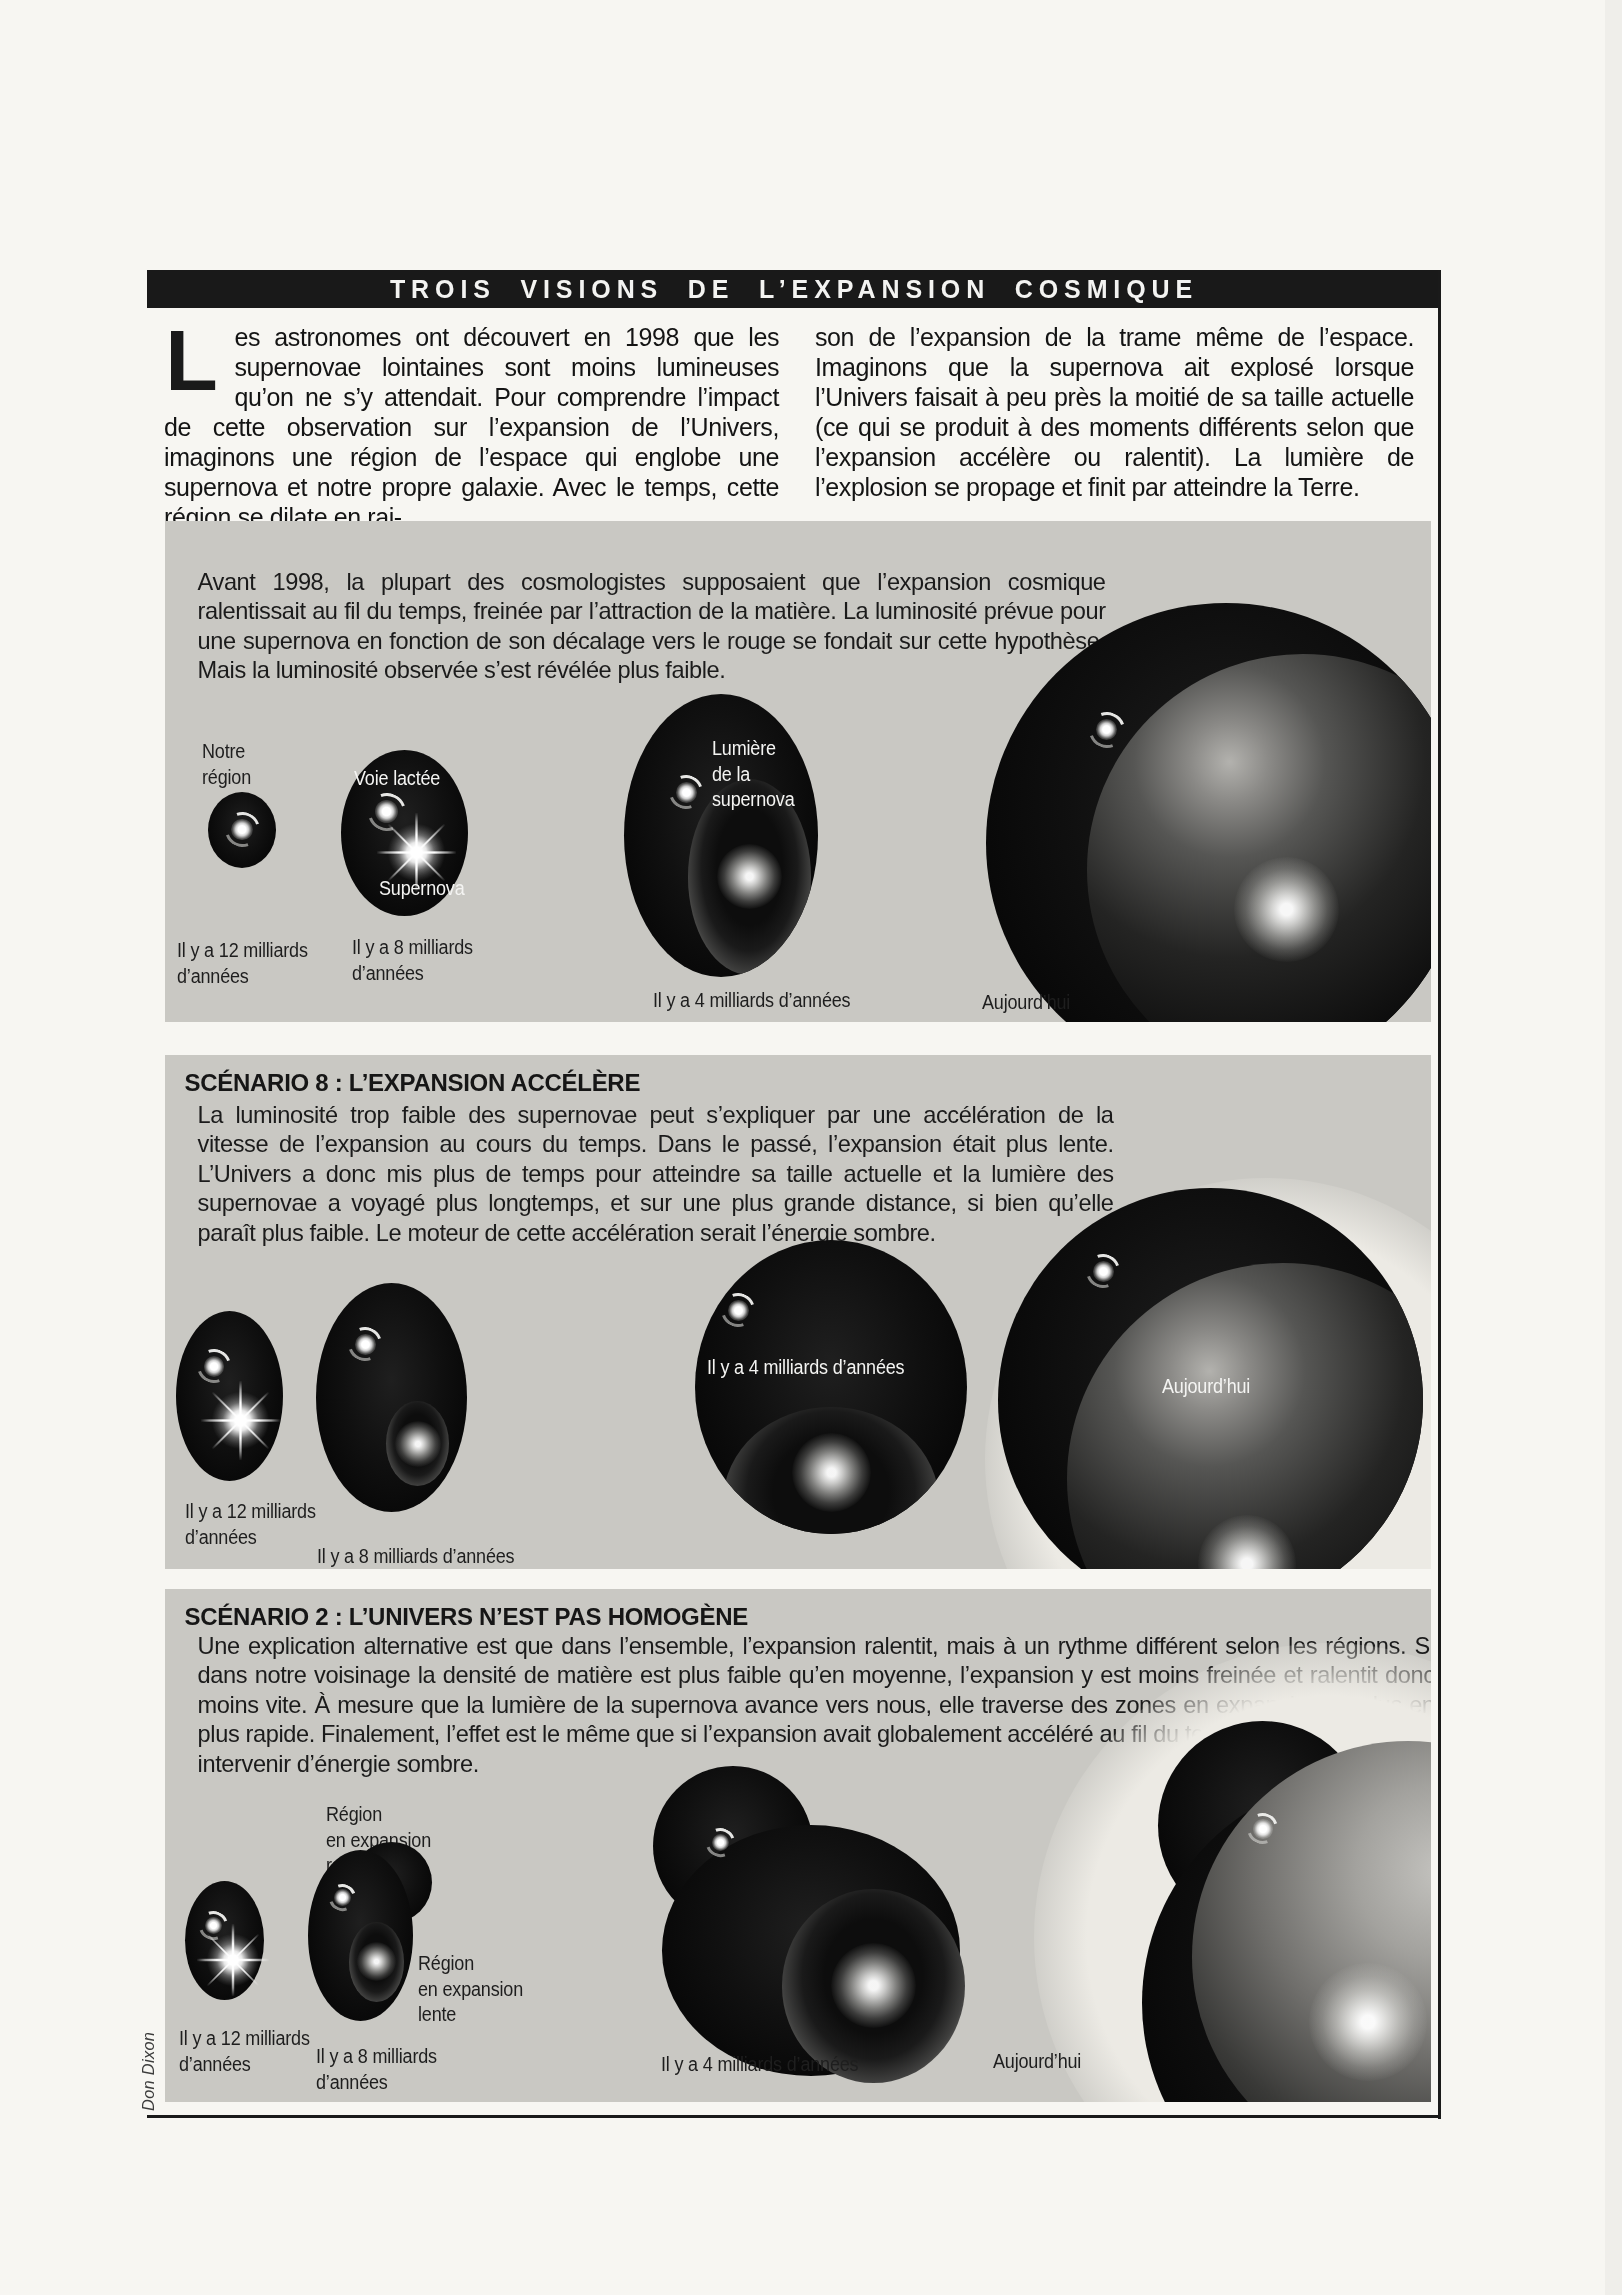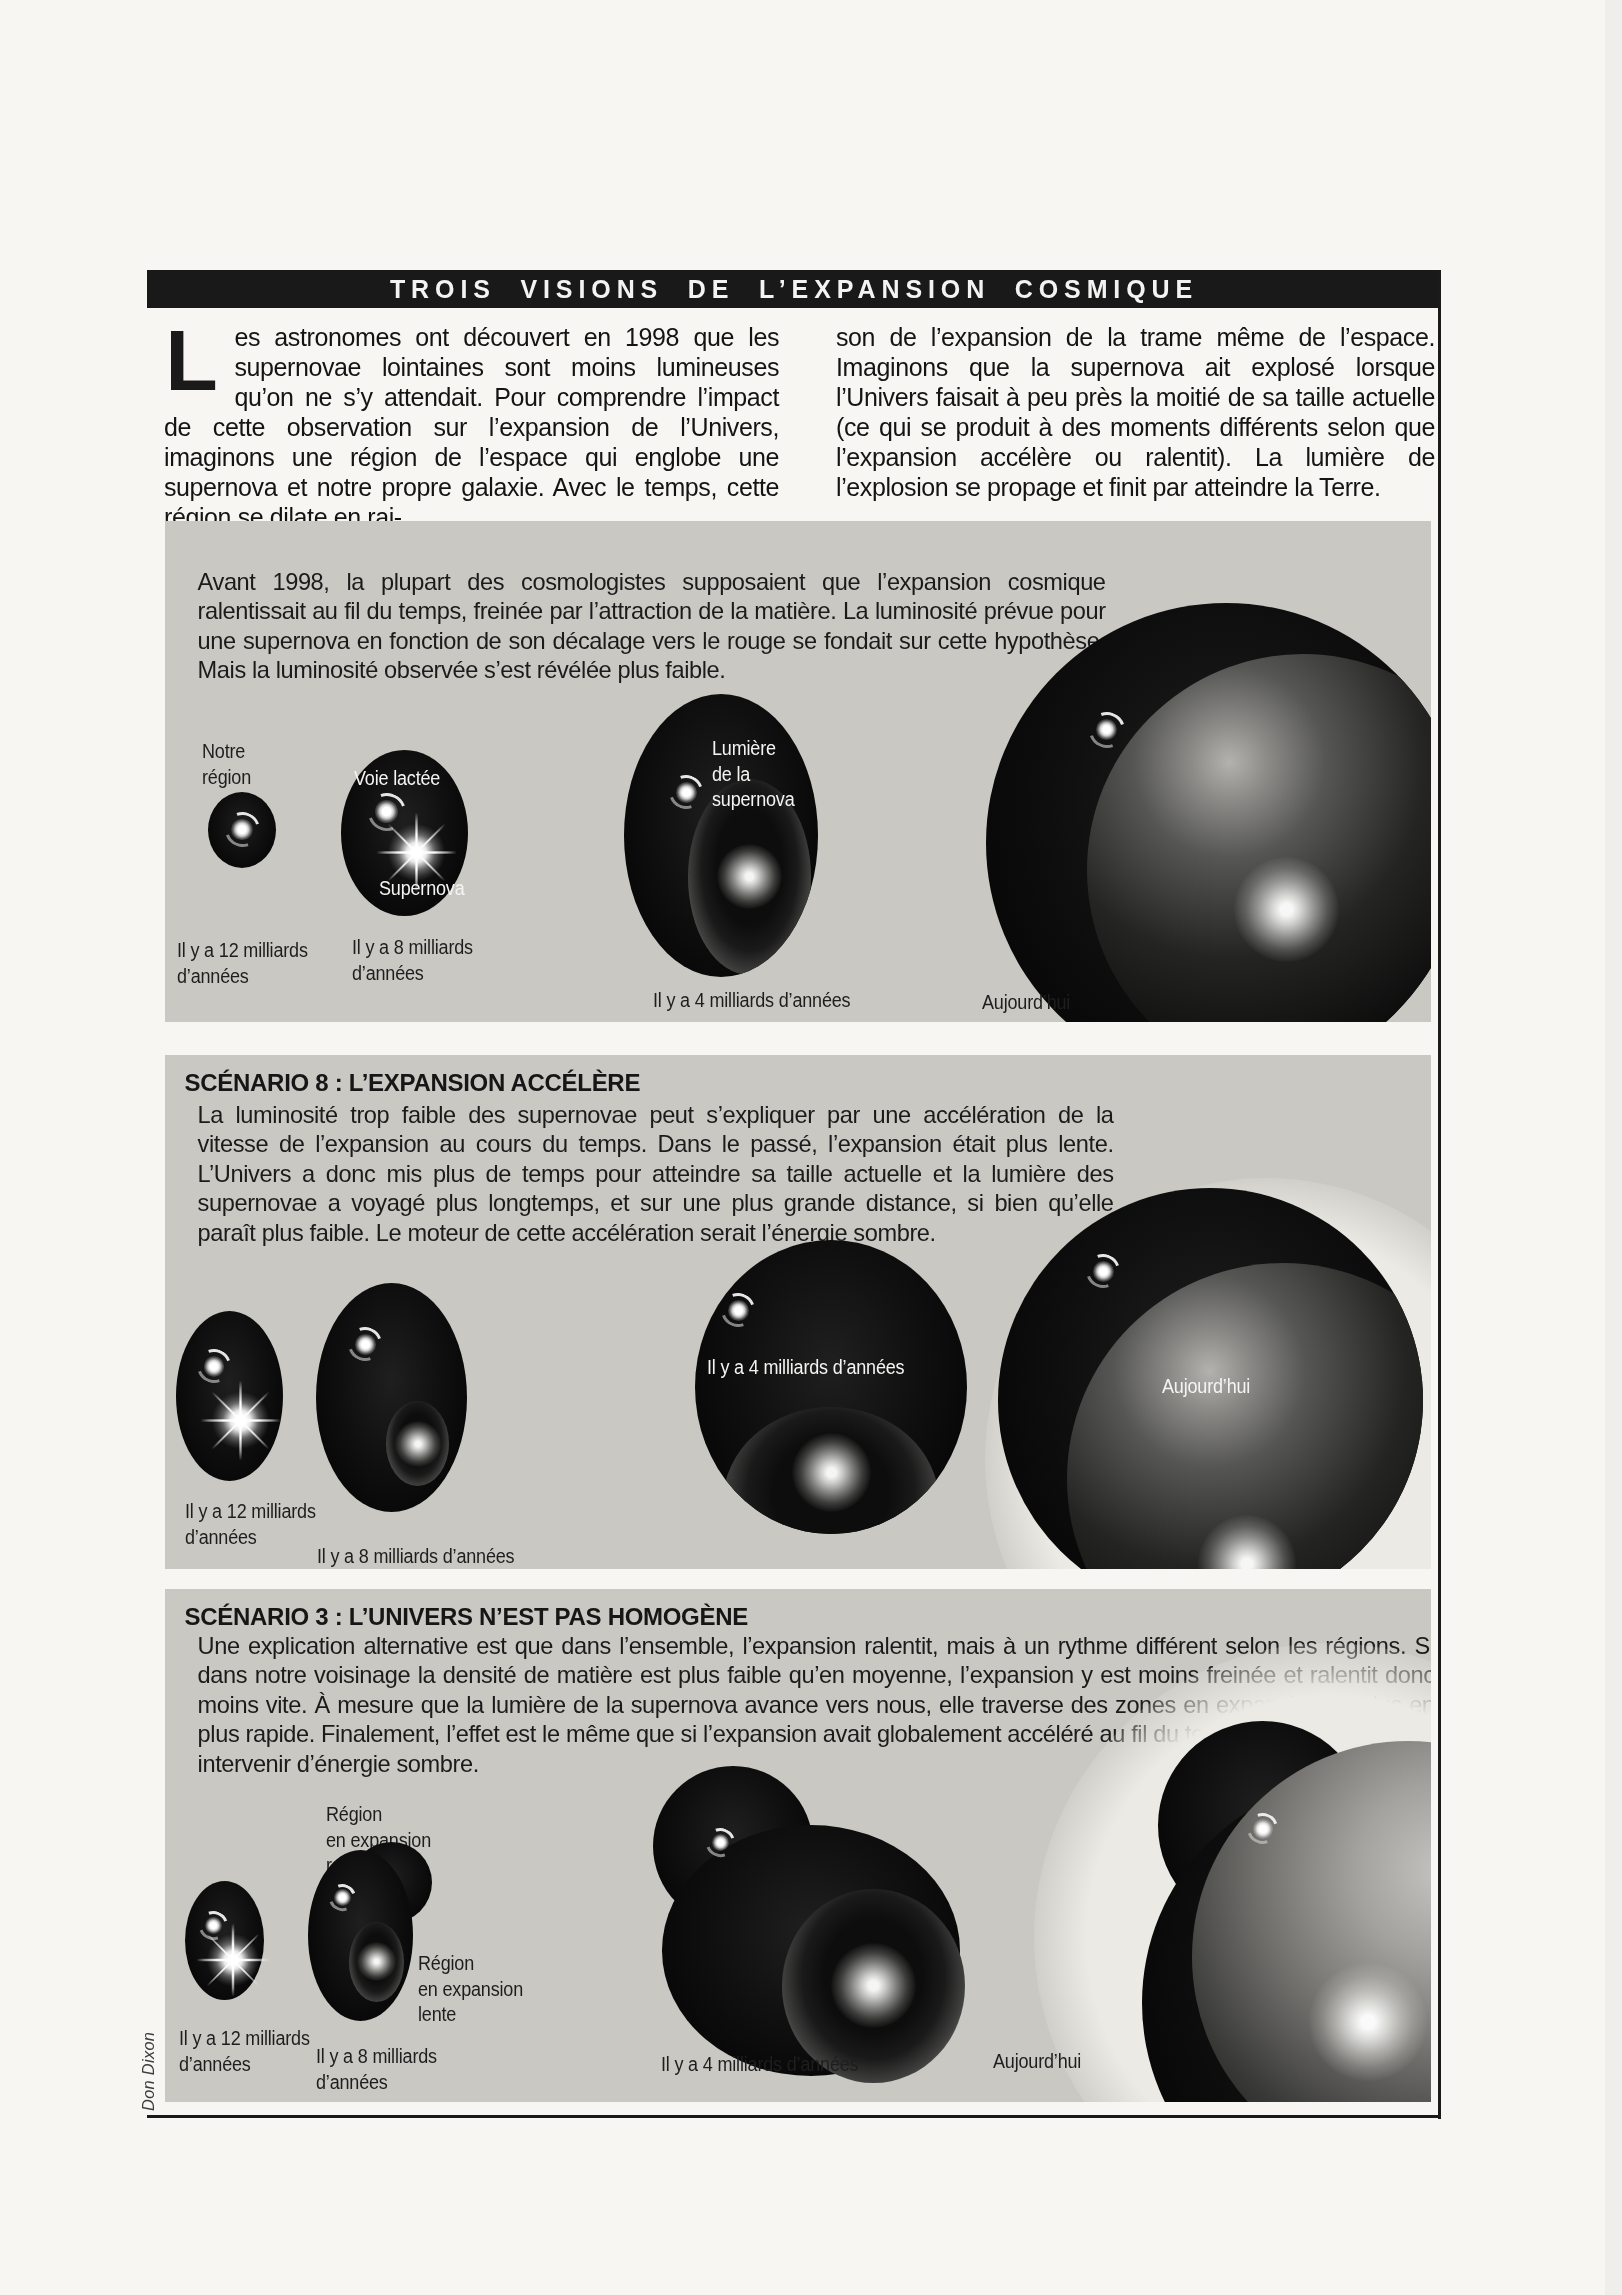--- a/index.html
+++ b/index.html
@@ -68,21 +68,21 @@
 
   <div class="bar">
     <span class="bar-title">TROIS VISIONS DE L’EXPANSION COSMIQUE</span>
   </div>
   <div class="vrule"></div>
   <div class="hrule"></div>
 
   <div class="introcol" style="left:164px;width:615px;">
     <span class="dropcap">L</span><span>es astronomes ont découvert en 1998 que les supernovae lointaines sont moins lumineuses qu’on ne s’y attendait. Pour comprendre l’impact de cette observation sur l’expansion de l’Univers, imaginons une région de l’espace qui englobe une supernova et notre propre galaxie. Avec le temps, cette région se dilate en rai-</span>
   </div>
-  <div class="introcol" style="left:836px;width:599px;">
+  <div class="introcol" style="left:815px;width:599px;">
     <span>son de l’expansion de la trame même de l’espace. Imaginons que la supernova ait explosé lorsque l’Univers faisait à peu près la moitié de sa taille actuelle (ce qui se produit à des moments différents selon que l’expansion accélère ou ralentit). La lumière de l’explosion se propage et finit par atteindre la Terre.</span>
   </div>
 
   <div class="panel" style="top:521px;height:501px;">
     <div class="panel-body" style="top:47px;width:908px;">Avant 1998, la plupart des cosmologistes supposaient que l’expansion cosmique ralentissait au fil du temps, freinée par l’attraction de la matière. La luminosité prévue pour une supernova en fonction de son décalage vers le rouge se fondait sur cette hypothèse. Mais la luminosité observée s’est révélée plus faible.</div>
 
     <div class="lbl" style="left:37px;top:218px;">Notre
 région</div>
 
     <div class="region" style="left:43px;top:271px;width:68px;height:76px;">
@@ -149,21 +149,21 @@
 
     <div class="region clip" style="left:833px;top:133px;width:425px;height:425px;">
       <span class="bigsphere" style="left:69px;top:75px;width:432px;height:432px;"></span>
       <span class="galaxy" style="left:87px;top:65px;width:37px;height:37px;"></span>
       <span class="lbl w" style="left:164px;top:186px;">Aujourd’hui</span>
       <span class="remnant" style="left:200px;top:327px;width:98px;height:98px;"></span>
     </div>
   </div>
 
   <div class="panel" style="top:1589px;height:513px;">
-    <div class="panel-heading">SCÉNARIO 3 : L’UNIVERS N’EST PAS HOMOGÈNE</div>
+    <div class="panel-heading">SCÉNARIO 2 : L’UNIVERS N’EST PAS HOMOGÈNE</div>
     <div class="panel-body" style="top:43px;width:1237px;">Une explication alternative est que dans l’ensemble, l’expansion ralentit, mais à un rythme différent selon les régions. Si dans notre voisinage la densité de matière est plus faible qu’en moyenne, l’expansion y est moins freinée et ralentit donc moins vite. À mesure que la lumière de la supernova avance vers nous, elle traverse des zones en expansion de plus en plus rapide. Finalement, l’effet est le même que si l’expansion avait globalement accéléré au fil du temps, mais il ne fait pas intervenir d’énergie sombre.</div>
 
     <div class="lbl" style="left:161px;top:213px;">Région
 en expansion
 rapide</div>
 
     <div class="region" style="left:20px;top:292px;width:79px;height:119px;">
       <span class="galaxy" style="left:13px;top:29px;width:31px;height:31px;"></span>
       <span class="star" style="left:12.4px;top:43px;width:72px;height:72px;"></span>
     </div>

